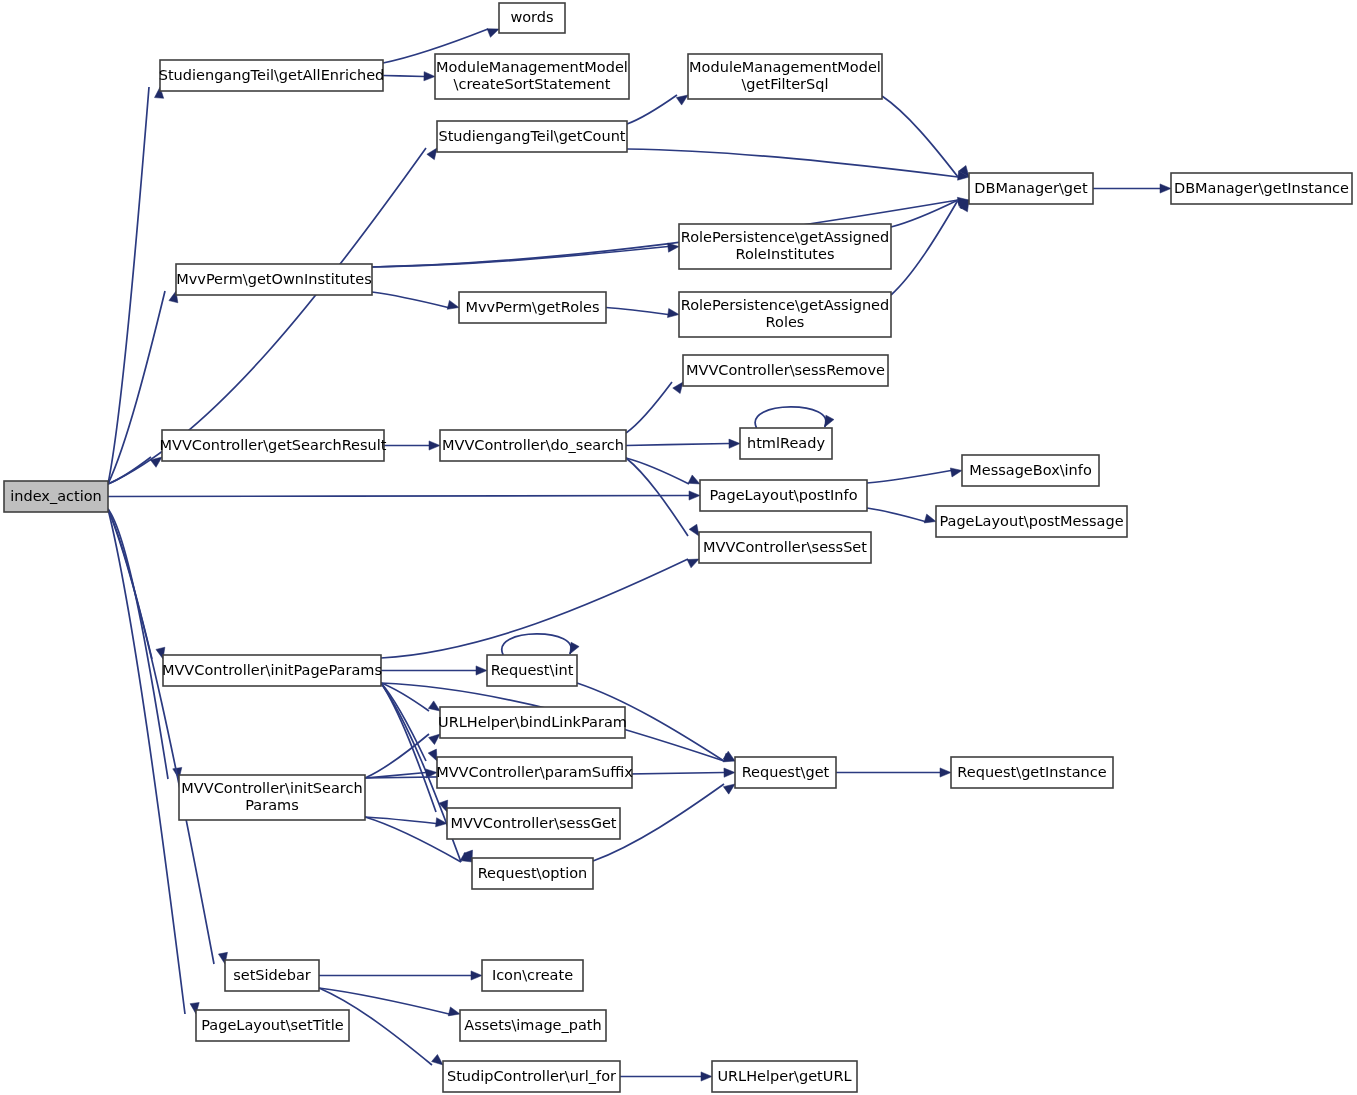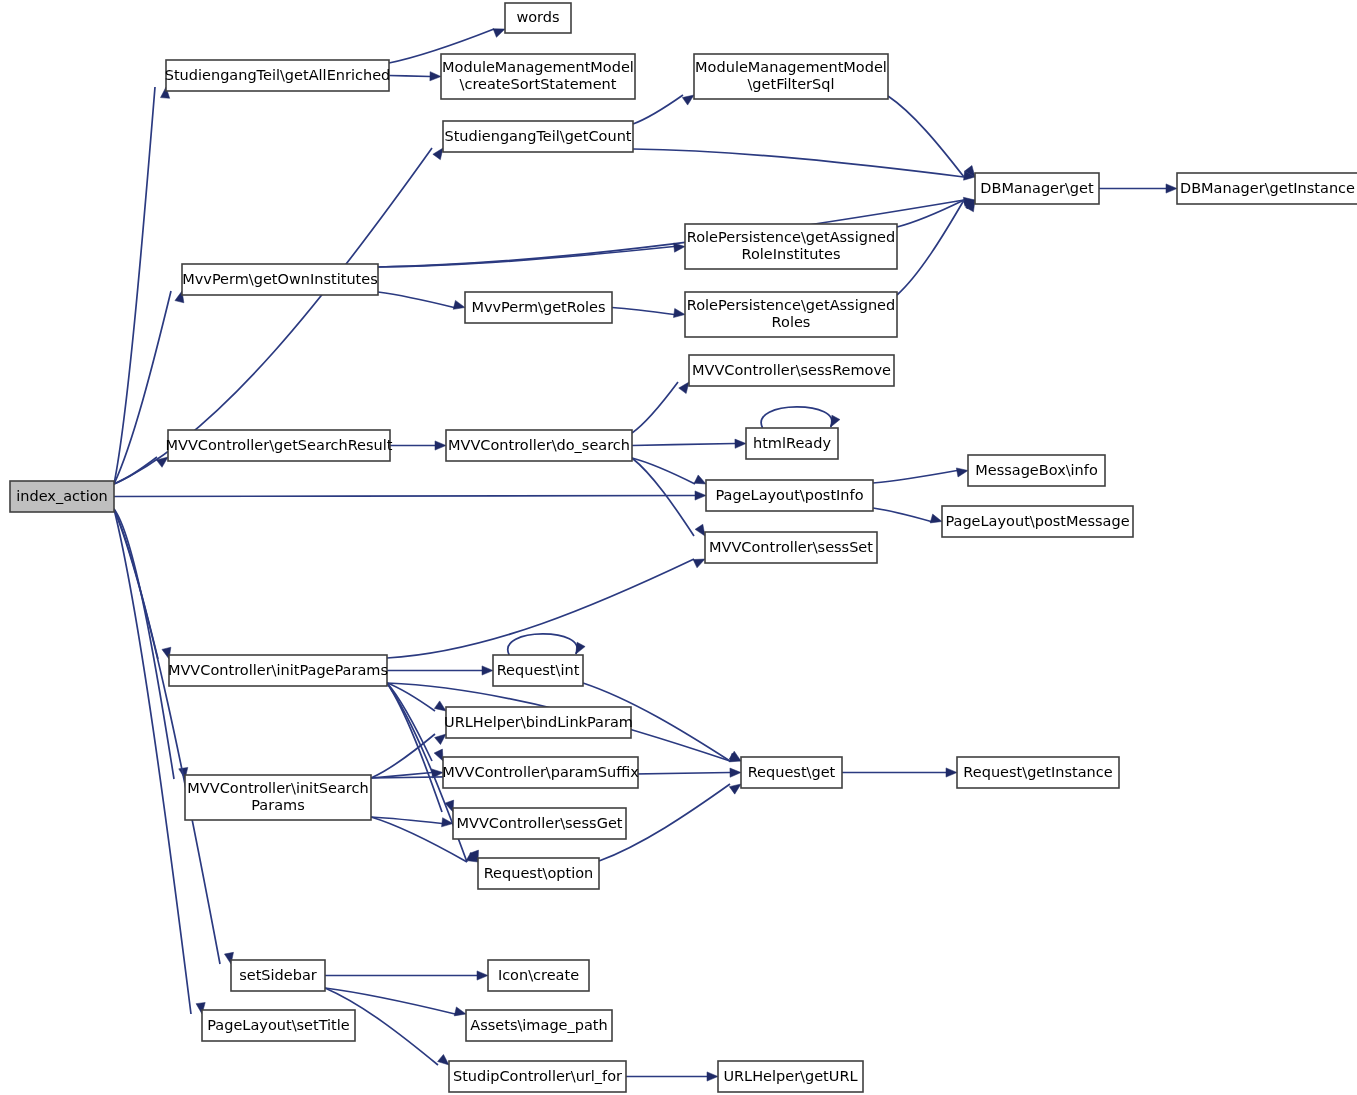--- a/index.html
+++ b/index.html
@@ -11,21 +11,20 @@
     width: 1357px;
     height: 1095px;
     font-family: "DejaVu Sans", sans-serif;
     overflow: hidden;
   }
   #graph-root {
     position: relative;
     width: 1130px;
     height: 1095px;
     background: #ffffff;
-    margin-left: 6px;
   }
   svg.callgraph {
     display: block;
     width: 1357px;
     height: 1095px;
   }
   .edge-path {
     fill: none;
     stroke: #2b3a80;
     stroke-width: 1.7px;

